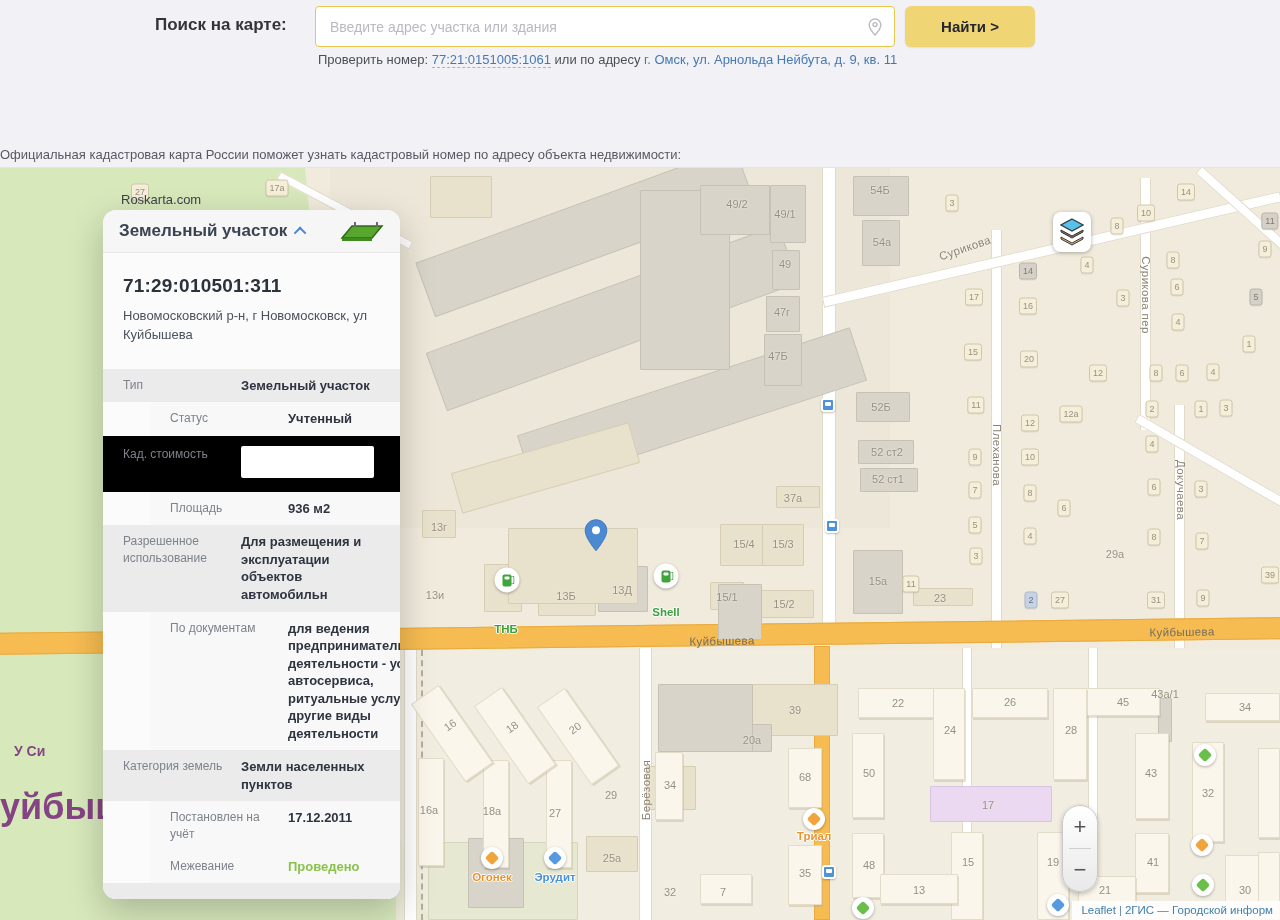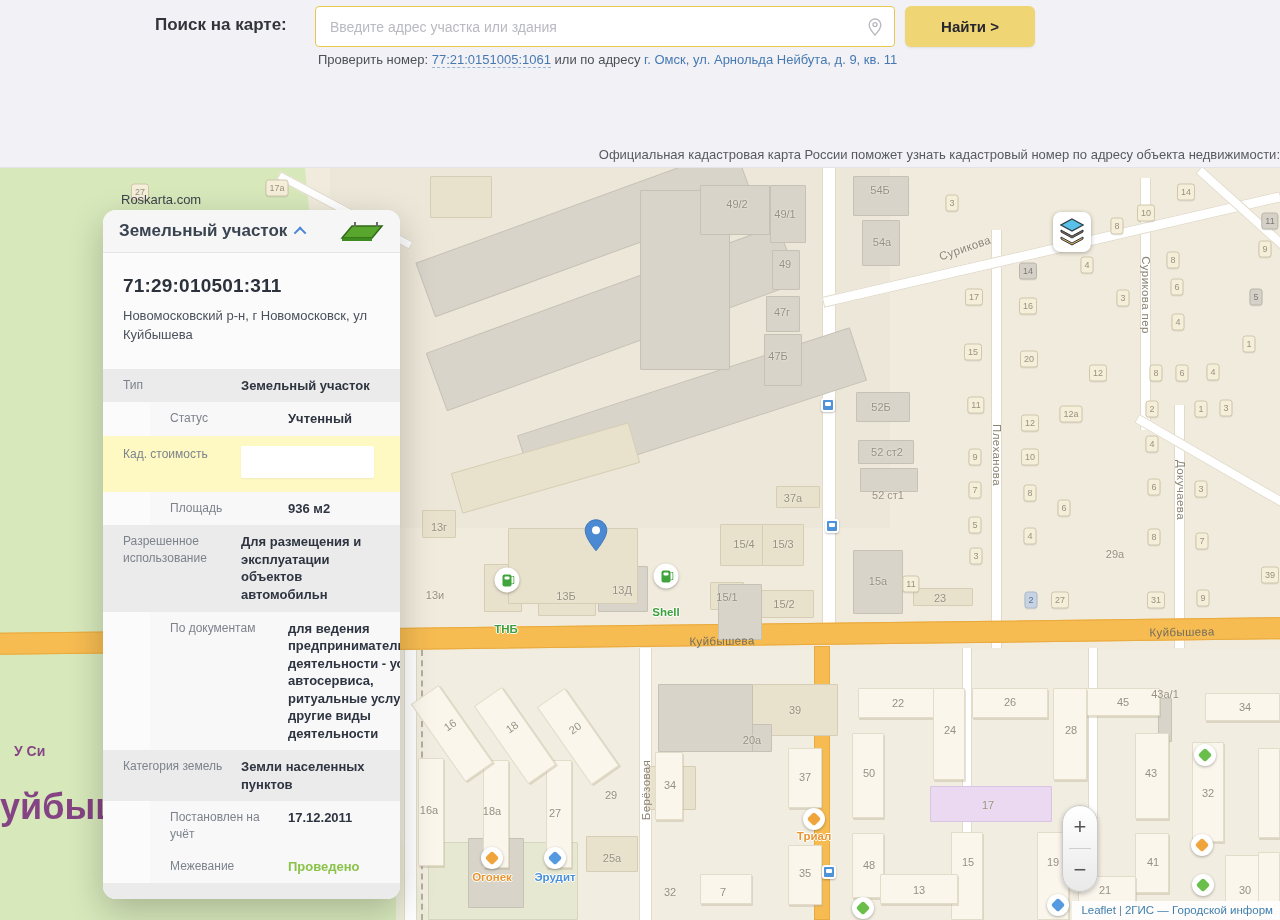--- a/index.html
+++ b/index.html
@@ -15,21 +15,21 @@
   .search-box input { flex:1; border:none; outline:none; font-size:14px; color:#4a4a52; padding:0 14px;
     font-family:inherit; background:transparent; }
   .search-box input::placeholder { color:#b9b9c2; }
   .pin-icon { width:14px; height:18px; margin-right:12px; flex:0 0 auto; }
   .find-btn { position:absolute; left:905px; top:2px; width:130px; height:41px; background:#f0d575;
     border:none; border-radius:6px; font-size:15px; font-weight:bold; color:#26262e; cursor:pointer;
     font-family:inherit; box-shadow:0 1px 2px rgba(0,0,0,.08); }
   .check-row { position:absolute; left:318px; top:52px; font-size:13px; color:#4a5058; }
   .check-row a { color:#4679b2; text-decoration:none; cursor:pointer; }
   a.dashed { border-bottom:1px dashed #9ab4d2; }
-  .intro { position:absolute; left:0; top:147px; width:100%; text-align:right; font-size:13px; color:#585862; }
+  .intro { position:absolute; left:0; top:147px; width:100%; text-align:left; font-size:13px; color:#585862; }
 
   
   #map { position:absolute; left:0; top:168px; width:1280px; height:752px; background:#f0ebdc; overflow:hidden; }
   #map-layer { position:absolute; inset:0; }
   .park { position:absolute; left:0; top:0; width:440px; height:752px; background:#d7e8bb;
     clip-path:polygon(0 0,305px 0,318px 18%,338px 52%,352px 71%,430px 100%,0 100%); }
   .tint-low { position:absolute; left:396px; top:482px; width:884px; height:270px; background:#f2eee1; opacity:.75; }
   .tint-ind { position:absolute; left:330px; top:0; width:560px; height:360px; background:#e9e4d6; opacity:.55; }
 
   .road { position:absolute; }
@@ -82,21 +82,21 @@
   .chev { width:9px; height:9px; border-top:2px solid #4a84d4; border-left:2px solid #4a84d4;
     transform:rotate(45deg) translateY(2px); margin-left:10px; cursor:pointer; }
   .plot-icon { margin-left:auto; }
   .panel-body { padding:22px 20px 10px 20px; }
   .cad-num { font-size:19px; font-weight:bold; color:#2c323c; letter-spacing:.2px; }
   .cad-addr { margin-top:10px; font-size:13px; color:#4a525c; line-height:1.45; width:250px; }
   .ptable { margin-top:14px; }
   .prow { display:flex; padding:8px 12px 8px 20px; }
   .prow.gray { background:#ebebec;justify-content:space-between; }
   .prow.light { background:#f8f8f9;margin-left:47px; }
-  .prow.green { background:#fef9c3; padding-top:10px; padding-bottom:14px; }
+  .prow.green { background:#000000; padding-top:10px; padding-bottom:14px; }
   .plab { flex:0 0 118px; font-size:12px; color:#7d838c; line-height:1.35; padding-right:8px; }
   .pval { flex:1; font-size:13px; font-weight:bold; color:#2e3540; line-height:1.35; }
   .pval.green-text { color:#8bc34a; }
   .redact { width:133px; height:32px; background:#fff; border-radius:2px; box-shadow:0 1px 2px rgba(0,0,0,.06); }
 
   .brand { position:absolute; left:121px; top:24px; font-size:13px; color:#3c4248; }
 
   
   .layers-btn { position:absolute; left:1053px; top:44px; width:38px; height:40px; background:#fff; border:none;
     border-radius:8px; box-shadow:0 1px 4px rgba(0,0,0,.3); cursor:pointer; display:flex; align-items:center; justify-content:center; }
@@ -232,21 +232,21 @@
       <div class="slabel" style="left: 646px; top: 622px; transform: translate(-50%, -50%) rotate(-90deg);">Берёзовая</div>
       <div class="blabel" style="left: 880px; top: 22px;">54Б</div>
       <div class="blabel" style="left: 882px; top: 74px;">54а</div>
       <div class="blabel" style="left: 737px; top: 36px;">49/2</div>
       <div class="blabel" style="left: 785px; top: 46px;">49/1</div>
       <div class="blabel" style="left: 785px; top: 96px;">49</div>
       <div class="blabel" style="left: 782px; top: 144px;">47г</div>
       <div class="blabel" style="left: 778px; top: 188px;">47Б</div>
       <div class="blabel" style="left: 881px; top: 239px;">52Б</div>
       <div class="blabel" style="left: 887px; top: 284px;">52 ст2</div>
-      <div class="blabel" style="left: 888px; top: 311px; margin-top: 16px;">52 ст1</div>
+      <div class="blabel" style="left: 888px; top: 311px;">52 ст1</div>
       <div class="blabel" style="left: 793px; top: 330px;">37а</div>
       <div class="blabel" style="left: 744px; top: 376px;">15/4</div>
       <div class="blabel" style="left: 783px; top: 376px;">15/3</div>
       <div class="blabel" style="left: 727px; top: 429px;">15/1</div>
       <div class="blabel" style="left: 784px; top: 436px;">15/2</div>
       <div class="blabel" style="left: 878px; top: 413px;">15а</div>
       <div class="blabel" style="left: 940px; top: 430px;">23</div>
       <div class="blabel" style="left: 1115px; top: 386px;">29а</div>
       <div class="blabel" style="left: 439px; top: 359px;">13г</div>
       <div class="blabel" style="left: 435px; top: 427px;">13и</div>
@@ -256,21 +256,21 @@
       <div class="blabel" style="left: 512px; top: 559px; transform: translate(-50%, -50%) rotate(-35deg);">18</div>
       <div class="blabel" style="left: 575px; top: 560px; transform: translate(-50%, -50%) rotate(-35deg);">20</div>
       <div class="blabel" style="left: 429px; top: 642px;">16а</div>
       <div class="blabel" style="left: 492px; top: 643px;">18а</div>
       <div class="blabel" style="left: 555px; top: 645px;">27</div>
       <div class="blabel" style="left: 611px; top: 627px;">29</div>
       <div class="blabel" style="left: 612px; top: 690px;">25а</div>
       <div class="blabel" style="left: 670px; top: 617px;">34</div>
       <div class="blabel" style="left: 795px; top: 542px;">39</div>
       <div class="blabel" style="left: 752px; top: 572px;">20а</div>
-      <div class="blabel" style="left: 805px; top: 609px;">37</div>
+      <div class="blabel" style="left: 805px; top: 609px;">68</div>
       <div class="blabel" style="left: 869px; top: 605px;">50</div>
       <div class="blabel" style="left: 869px; top: 697px;">48</div>
       <div class="blabel" style="left: 805px; top: 705px;">35</div>
       <div class="blabel" style="left: 670px; top: 724px;">32</div>
       <div class="blabel" style="left: 723px; top: 724px;">7</div>
       <div class="blabel" style="left: 898px; top: 535px;">22</div>
       <div class="blabel" style="left: 1010px; top: 534px;">26</div>
       <div class="blabel" style="left: 1123px; top: 534px;">45</div>
       <div class="blabel" style="left: 1165px; top: 526px;">43а/1</div>
       <div class="blabel" style="left: 1245px; top: 539px;">34</div>

